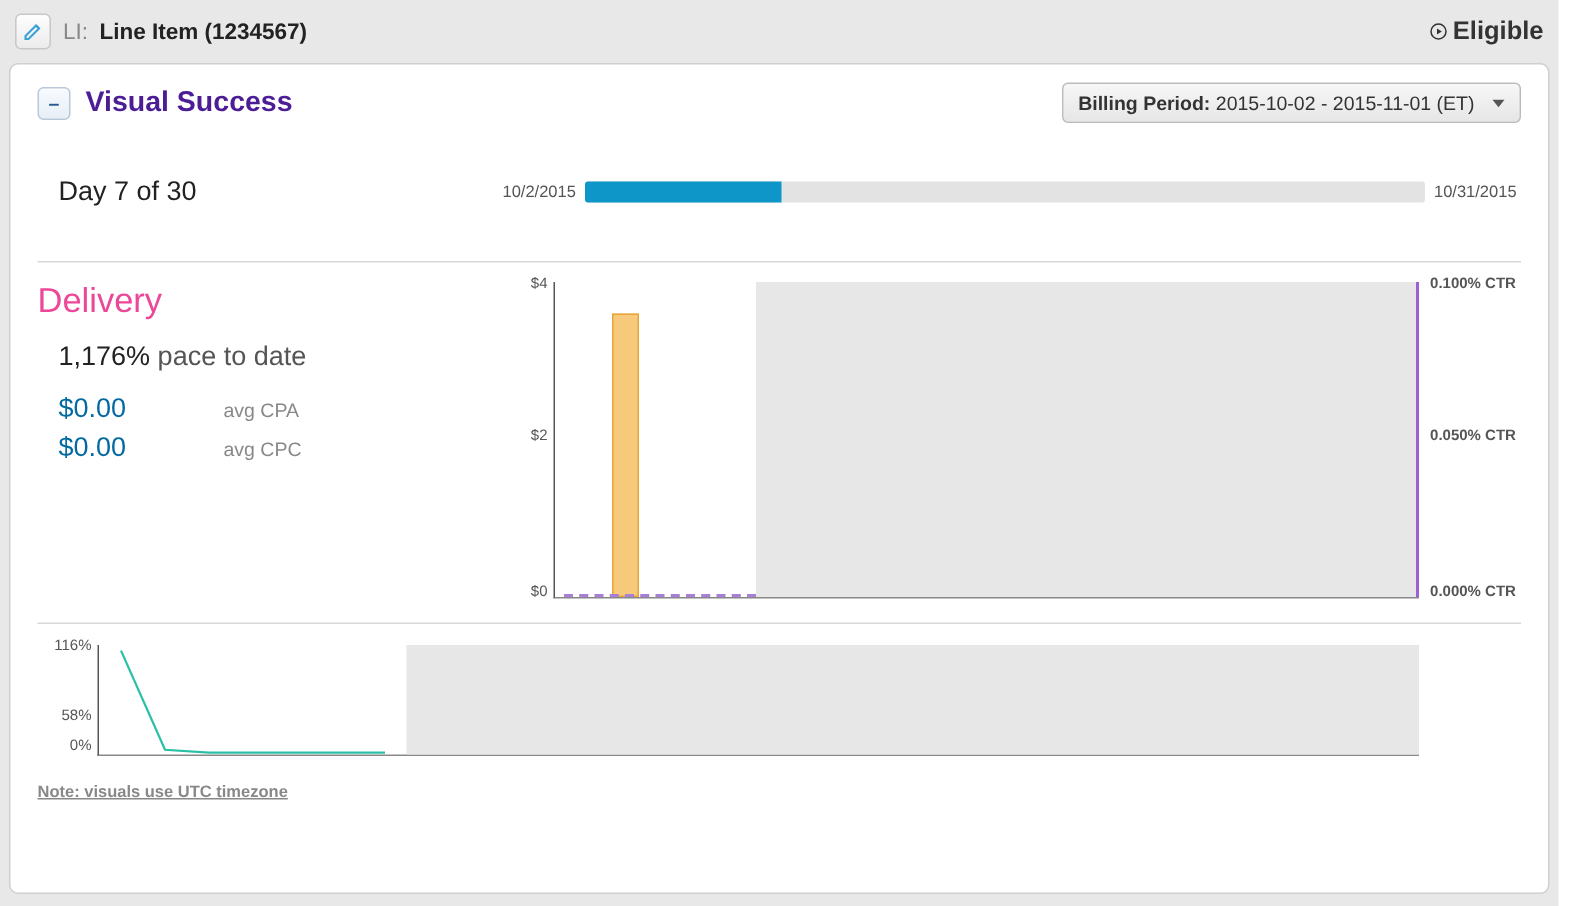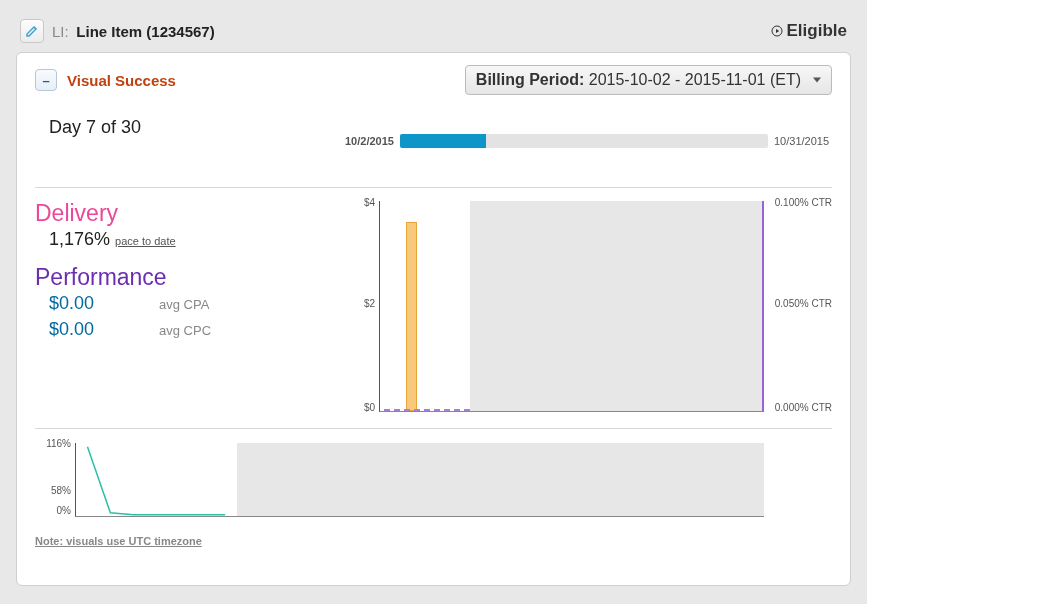--- a/index.html
+++ b/index.html
@@ -4,24 +4,24 @@
 <style>
   * { box-sizing: border-box; }
   body {
     margin: 0;
     font-family: "Helvetica Neue", Helvetica, Arial, sans-serif;
     background: #fff;
     color: #333;
     font-size: 13px;
   }
   .page {
-    width: 867px;
+    width: 1039px;
     height: 604px;
     background: #e8e8e8;
-    padding: 16px;
+    padding: 6px;
     position: relative;
   }
   .topbar {
     display: flex;
     align-items: center;
     height: 36px;
     padding: 0 4px 6px 4px;
   }
   .edit-btn {
     width: 24px; height: 24px;
@@ -57,28 +57,28 @@
   .collapse-btn {
     width: 22px; height: 22px;
     border: 1px solid #b8c8d8;
     border-radius: 4px;
     background: linear-gradient(#f8fbff,#e6eef6);
     display: flex; align-items: center; justify-content: center;
     font-weight: bold; color: #2a5d8f;
     margin-right: 10px;
     cursor: pointer;
   }
-  .panel-title { font-size: 15px; font-weight: 700; color: #c2410c; }
+  .panel-title { font-size: 19px; font-weight: 700; color: #4c1d95; }
   .billing-drop {
     margin-left: auto;
     border: 1px solid #bbb;
     border-radius: 4px;
     background: linear-gradient(#f7f7f7,#e6e6e6);
     padding: 5px 30px 5px 10px;
-    font-size: 16px;
+    font-size: 13px;
     position: relative;
     cursor: pointer;
     color:#333;
   }
   .billing-drop .lbl { font-weight: 700; }
   .billing-drop::after{
     content:""; position:absolute; right:10px; top:50%;
     border-left:4px solid transparent; border-right:4px solid transparent;
     border-top:5px solid #555; transform:translateY(-50%);
   }
@@ -96,51 +96,51 @@
   }
   .metric-head {
     font-size: 23px;
     font-weight: 400;
     margin: 2px 0 2px 0;
   }
   .flight-head  { color: #1a8ecf; }
   .delivery-head{ color: #ec4899; }
   .perf-head    { color: #6b2db2; }
   .margin-head  { color: #2bbfa5; }
-  .subline { font-size: 18px; color: #222; margin-left: 14px; margin-top:0; }
-  .subline .small { font-size: 11px; color: #555; font-weight:400;text-decoration:underline;}
+  .subline { font-size: 18px; color: #222; margin-left: 14px; margin-top:13px; }
+  .subline .small { font-size: 18px; color: #555; font-weight:400;}
   .mtable { margin-left: 14px; margin-top: 2px; }
   .mtable div { display:flex; align-items:baseline; height:26px;}
   .mtable .val { width:110px; font-size:18px; color:#222;}
   .mtable .val.gray { color:#0369a1;}
   .mtable .lbl { font-size:13px; color:#888;}
   .expand-tri {
     width:0;height:0;border-top:6px solid transparent;border-bottom:6px solid transparent;
     border-left:8px solid #6b2db2; margin-left:14px; cursor:pointer; align-self:center;
   }
   .viz {
     flex: 1;
     position: relative;
     min-height: 60px;
   }
   
   .fl-wrap{ display:flex; align-items:center; height:48px; font-size:11px; color:#555; }
-  .fl-start{ width:55px; text-align:left; padding-right:6px;font-weight:bold;}
+  .fl-start{ width:55px; text-align:left; padding-right:6px;}
   .fl-end{ width:64px; padding-left:6px;}
   .fl-bar{ flex:1; height:14px; background:#e3e3e3; border-radius:2px; position:relative;}
   .fl-fill{ position:absolute; left:0; top:0; bottom:0; background:#0f96c9; border-radius:2px 0 0 2px;}
   
   .chart-area{
     position:relative; height:220px; margin-top:0;
   }
   .ylab-left, .ylab-right{
     position:absolute; font-size:10px; color:#555;
   }
   .ylab-left{ left:0; text-align:right; width:30px;}
-  .ylab-right{ right:0; text-align:right; width:64px;}
+  .ylab-right{ right:0; text-align:center; width:64px;font-weight:bold;}
   .plot{
     position:absolute; left:34px; right:68px; top:3px; bottom:6px;
     border-left:1px solid #555; border-bottom:1px solid #888;
   }
   .future-mask{
     position:absolute; top:0; bottom:0; right:0; background:#e7e7e7;
   }
   .bar-today{
     position:absolute; bottom:0; background:#f7c97b; border:1px solid #e8a53a;
   }
@@ -215,21 +215,20 @@
       </div>
 
       <div class="row">
         <div class="metrics">
           <div class="metric-head delivery-head">Delivery</div>
           <div class="subline">
             <span>1,176%</span>
             <span class="small"> <span>pace to date</span></span>
           </div>
           <div style="height:12px"></div>
-          <div class="metric-head perf-head">Performance</div>
           <div class="mtable" id="perf-table">
               <div>
                 <span class="val gray">$0.00</span>
                 <span class="lbl">avg CPA</span>
               </div>
               <div>
                 <span class="val gray">$0.00</span>
                 <span class="lbl">avg CPC</span>
               </div>
             </div>

